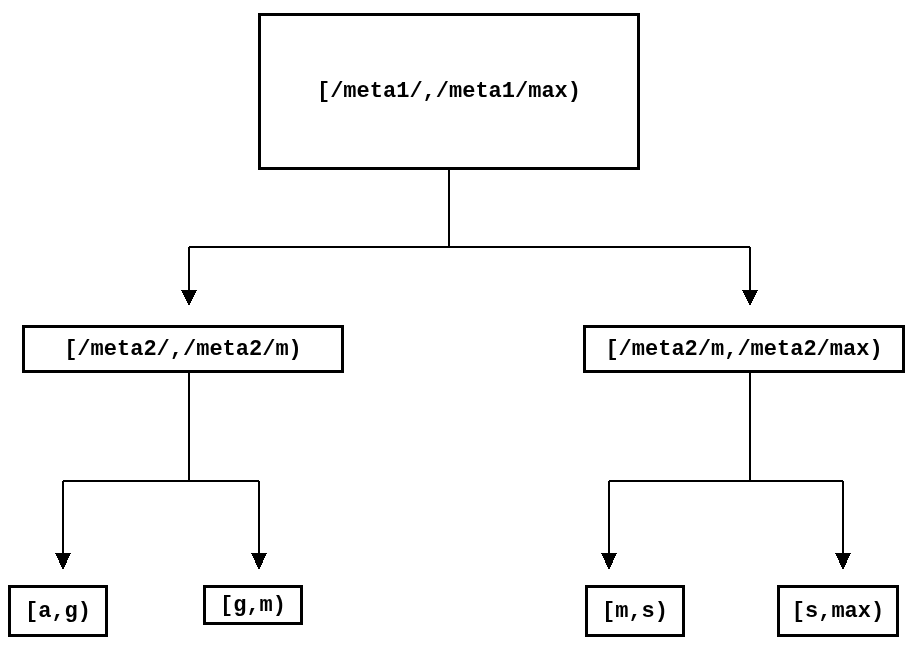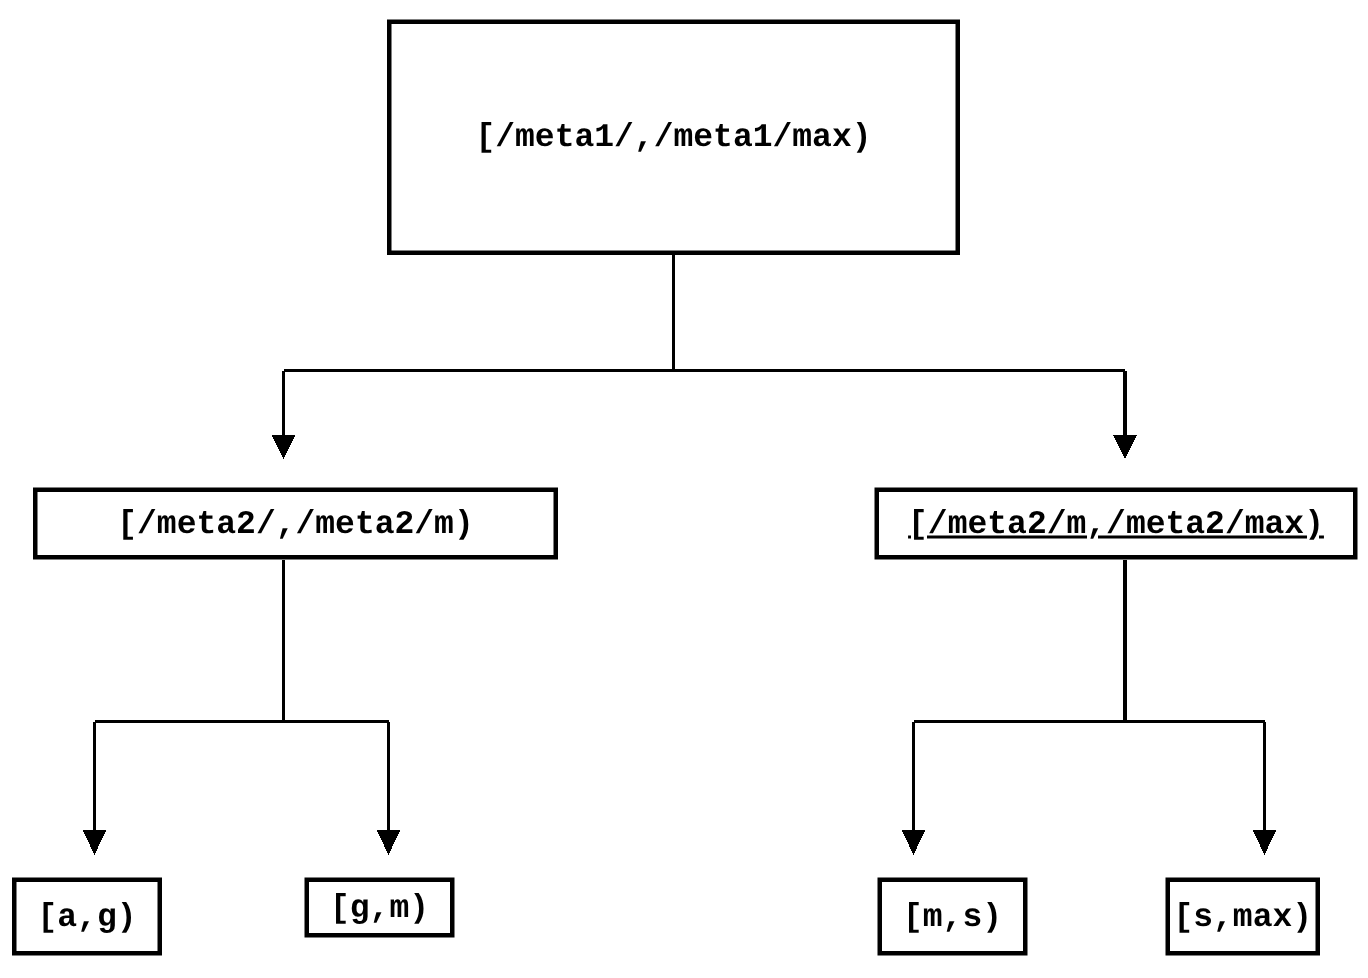--- a/index.html
+++ b/index.html
@@ -38,26 +38,26 @@
     background: #ffffff;
     display: flex;
     align-items: center;
     justify-content: center;
     font-size: 22px;
     font-weight: bold;
     color: #000000;
     white-space: pre;
   }
   .node-root      { left: 258px; top: 13px;  width: 382px; height: 157px; }
-  .node-left      { left: 22px;  top: 325px; width: 350px; height: 48px; }
-  .node-right     { left: 583px; top: 325px; width: 322px; height: 48px; text-decoration: underline; }
+  .node-left      { left: 22px;  top: 325px; width: 322px; height: 48px; }
+  .node-right     { left: 583px; top: 325px; width: 322px; height: 48px; }
   .node-leaf-ag   { left: 8px;   top: 585px; width: 100px; height: 52px; text-align: right; }
   .node-leaf-gm   { left: 203px; top: 585px; width: 100px; height: 40px; }
   .node-leaf-ms   { left: 585px; top: 585px; width: 100px; height: 52px; }
-  .node-leaf-smax { left: 777px; top: 585px; width: 103px; height: 52px; }
+  .node-leaf-smax { left: 777px; top: 585px; width: 122px; height: 52px; }
 </style>
 </head>
 <body>
 
 <div class="canvas">
 
   <svg class="edges-svg" viewBox="0 0 912 652" shape-rendering="crispEdges">
 
     <path d="M449,170 V247"></path>
 

